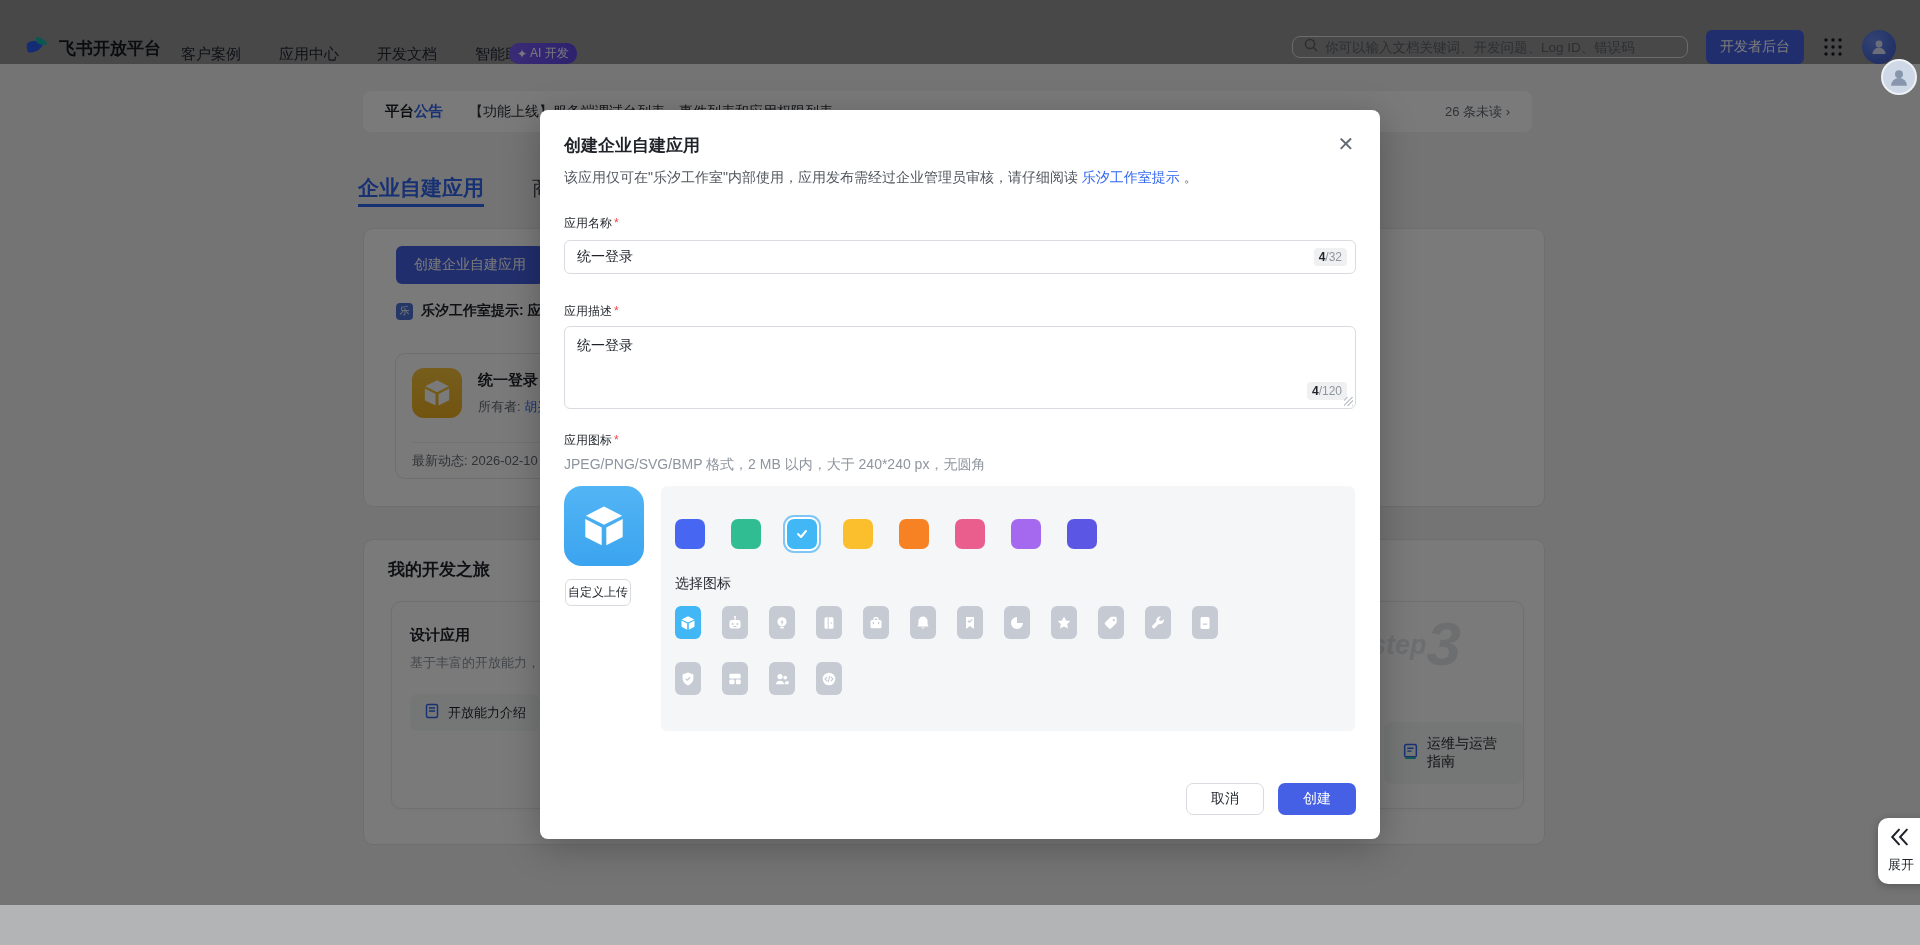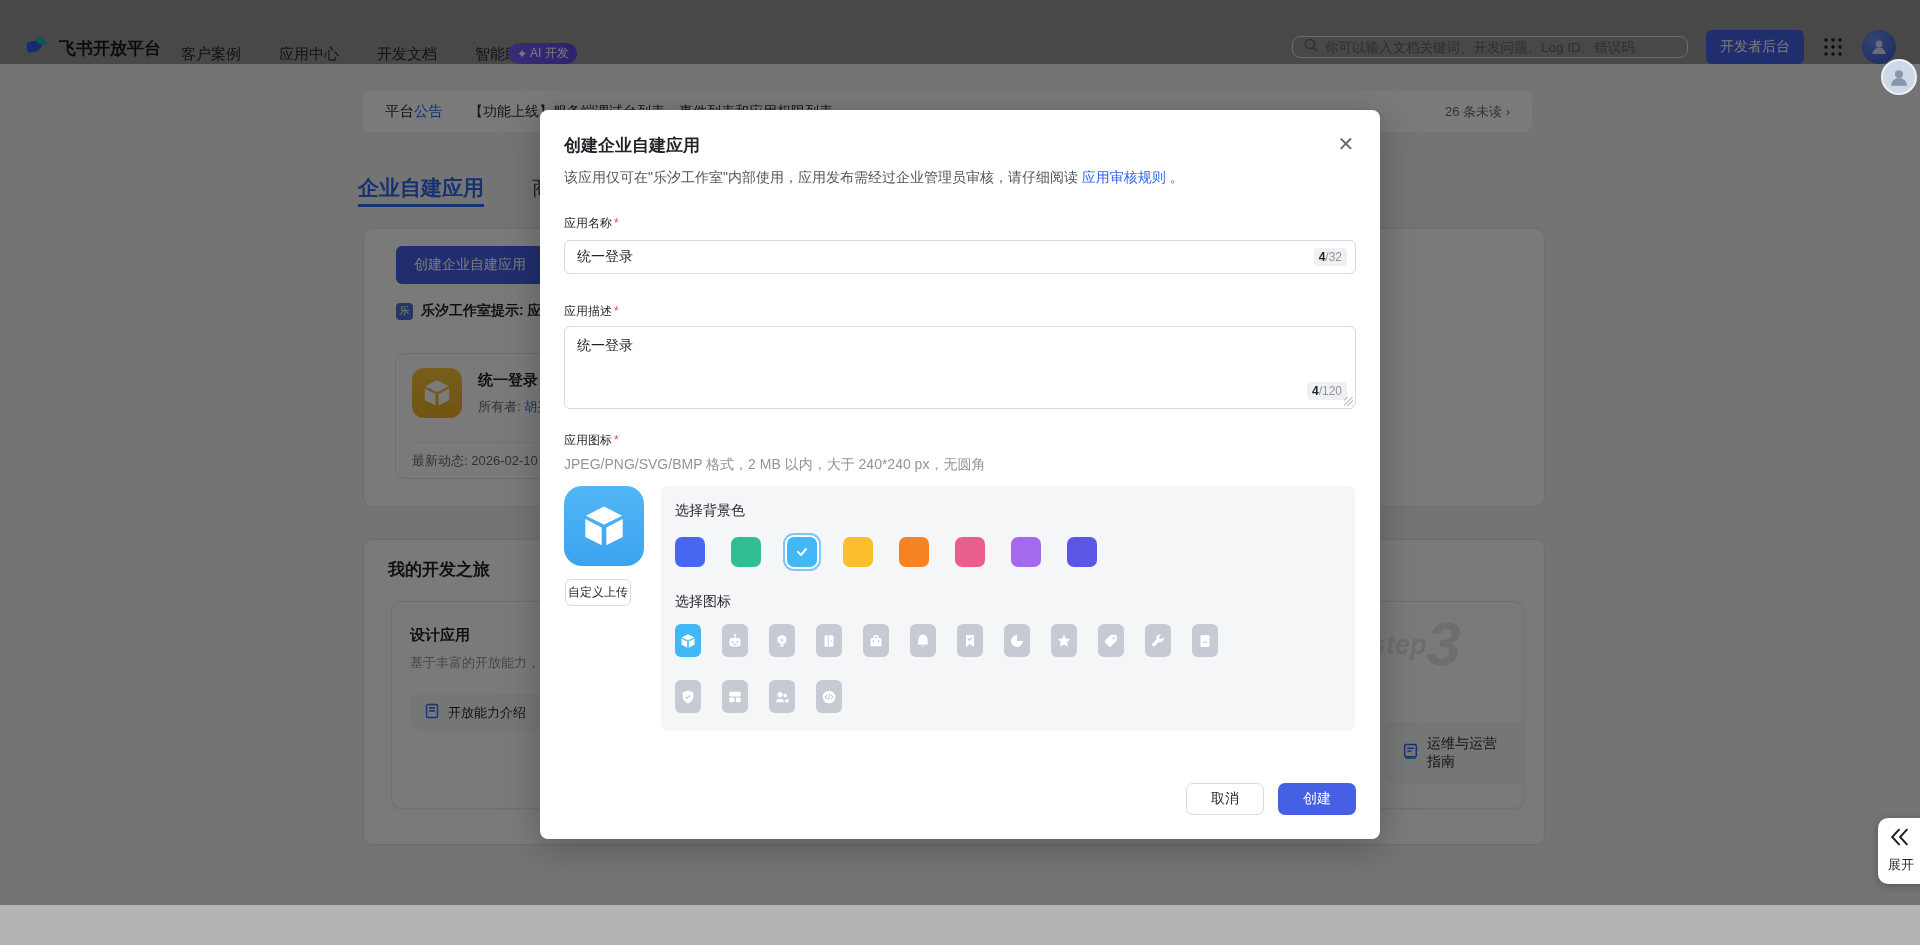--- a/index.html
+++ b/index.html
@@ -17,21 +17,21 @@
   .nav-right { margin-left:auto; display:flex; align-items:center; gap:18px; }
   .search-box { width:396px; height:18px; border:1px solid #dde0e4; border-radius:8px; display:flex; align-items:center; padding:10px 10px; gap:6px; background:transparent; }
   .search-box input { border:none; outline:none; background:transparent; font-size:13.5px; color:#30343a; width:100%; font-family:inherit; }
   .search-box input::placeholder { color:#5d6166; }
   .console-btn { height:34px; padding:0 14px; background:#4560e4; color:#fff; font-size:14px; border:none; border-radius:6px; cursor:pointer; font-family:inherit; }
   .grid-icon { width:22px; height:22px; cursor:pointer; }
   .nav-avatar { width:34px; height:34px; border-radius:50%; background:radial-gradient(circle at 35% 30%,#6a8df0,#3b57c9); display:flex; align-items:center; justify-content:center; }
 
   
   .banner { position:absolute; left:363px; top:91px; width:1169px; height:41px; background:#fff; border-radius:8px; display:flex; align-items:center; padding:0 22px; }
-  .banner-label { font-size:14.5px; font-weight:normal; }
+  .banner-label { font-size:14.5px; font-weight:bold; }
   .banner-label .blue { color:#3166f0; }
   .banner-text { margin-left:26px; font-size:14px; color:#2b2f36; }
   .banner-unread { margin-left:auto; font-size:13px; color:#646a73; cursor:pointer; }
 
   .tabs { position:absolute; left:358px; top:174px; display:flex; gap:48px; }
   .tab { font-size:21px; cursor:pointer; padding-bottom:2px; }
   .tab.active { color:#3166f0; font-weight:bold; border-bottom:3px solid #3166f0; }
   .tab.inactive { color:#434850; }
 
   .section-card { position:absolute; background:#fff; border:1px solid #e5e6eb; border-radius:10px; }
@@ -247,21 +247,21 @@
     <svg width="22" height="22" viewBox="0 0 20 20">
         <circle cx="10" cy="7.5" r="3.6" fill="#8796ad"></circle>
         <path d="M2.8 18a7.2 7.2 0 0 1 14.4 0Z" fill="#8796ad"></path>
       </svg>
   </div>
 
   <div class="modal">
     <div class="modal-title">创建企业自建应用</div>
     <div class="modal-close">✕</div>
     <div class="modal-desc">
-      <span>该应用仅可在"乐汐工作室"内部使用，应用发布需经过企业管理员审核，请仔细阅读 </span><span class="link">应用审核规则</span><span> 。</span>
+      <span>该应用仅可在"乐汐工作室"内部使用，应用发布需经过企业管理员审核，请仔细阅读 </span><span class="link">乐汐工作室提示</span><span> 。</span>
     </div>
 
     <div class="f-label lbl-name">
       <span>应用名称</span><span class="req">*</span>
     </div>
     <div class="name-input-wrap">
       <input value="统一登录" style="">
       <span class="counter"><b>4</b><span>/32</span></span>
     </div>
 
@@ -282,21 +282,20 @@
     <div class="preview-ico">
       <svg width="46" height="46" viewBox="0 0 16 16" fill="#fff">
         <path d="M8 1.2 14.3 4.4 8 7.6 1.7 4.4Z"></path>
           <path d="M1.5 5.6 7.2 8.5v6.2L1.5 11.8Z"></path>
           <path d="M14.5 5.6 8.8 8.5v6.2l5.7-2.9Z"></path>
       </svg>
     </div>
     <button class="upload-btn">自定义上传</button>
 
     <div class="icon-panel">
-      <div class="panel-label">选择背景色</div>
       <div class="swatch-row" id="swatch-row">
           <div class="swatch" style="background: rgb(71, 102, 242);"></div>
           <div class="swatch" style="background: rgb(48, 189, 146);"></div>
           <div class="swatch selected" style="background: rgb(65, 184, 245);">
             <span class="chk">
               <svg width="14" height="14" viewBox="0 0 14 14">
                 <path d="M3 7l3 3 5-6" stroke="#fff" stroke-width="2" fill="none" stroke-linecap="round" stroke-linejoin="round"></path>
               </svg>
             </span>
           </div>

